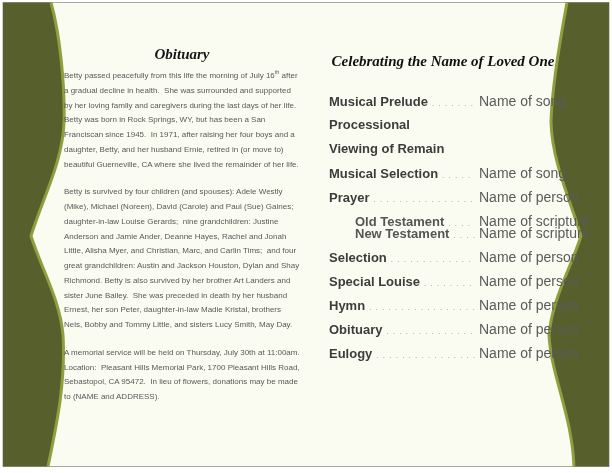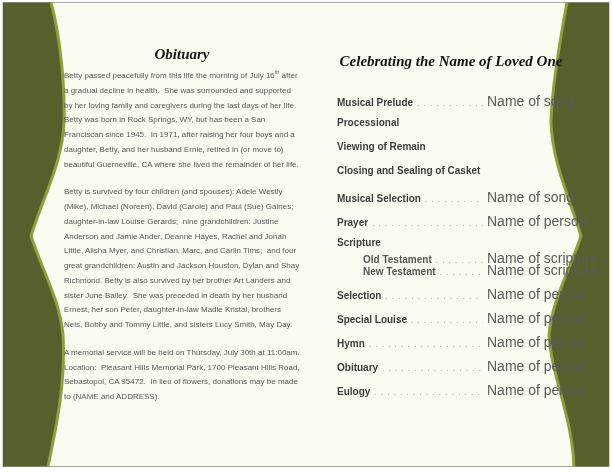--- a/index.html
+++ b/index.html
@@ -26,21 +26,21 @@
   .page-left p{
     margin:0 0 13px 0;
     font-size:8px;line-height:14.75px;
     color:#585858;
     white-space:pre-wrap;
   }
   .page-left sup{font-size:5.5px;line-height:0;}
 
   
   .page-right{
-    position:absolute;left:337px;top:52px;width:228px;
+    position:absolute;left:329px;top:52px;width:228px;
   }
   .service-title{
     margin:0 0 23px 0;
     font-family:"Liberation Serif",serif;
     font-style:italic;font-weight:bold;
     font-size:15px;line-height:18px;
     text-align:center;color:#111111;
     white-space:nowrap;
   }
   .row{
@@ -48,21 +48,21 @@
     height:10px;margin-bottom:14px;
   }
   .row.tight{margin-bottom:3px;}
   .sub-row{
     display:flex;align-items:baseline;
     height:10px;margin-bottom:2px;
     margin-left:26px;
   }
   .sub-row.last{margin-bottom:14px;}
   .lbl{
-    font-weight:bold;font-size:10px;color:#3c3c3c;
+    font-weight:bold;font-size:13px;color:#3c3c3c;
     white-space:nowrap;flex:none;
   }
   .sub-row .lbl{font-weight:bold;color:#555555;}
   .sfx{font-size:8.5px;color:#4c4c4c;margin-left:3px;white-space:nowrap;}
   .leader{
     flex:1 1 auto;overflow:hidden;white-space:nowrap;
     font-size:8px;color:#8a8a8a;
     margin:0 4px;letter-spacing:1px;
   }
   .val{
@@ -101,39 +101,33 @@
     </div>
 
     <div class="row">
       <span class="lbl">Processional</span>
     </div>
 
     <div class="row">
       <span class="lbl">Viewing of Remain</span>
     </div>
 
-    <div class="row">
-      <span class="lbl">Closing and Sealing of Casket</span>
-    </div>
 
     <div class="row">
       <span class="lbl">Musical Selection</span>
       <span class="leader">. . . . . . . . . . . . . . . . . . . . . . . . . . . . . . . . . . . . . . . . . . . . . . . . . .</span>
       <span class="val">Name of song</span>
     </div>
 
     <div class="row">
       <span class="lbl">Prayer</span>
       <span class="leader">. . . . . . . . . . . . . . . . . . . . . . . . . . . . . . . . . . . . . . . . . . . . . . . . . .</span>
       <span class="val">Name of person</span>
     </div>
 
-    <div class="row tight">
-      <span class="lbl">Scripture</span>
-    </div>
     <div class="sub-row">
       <span class="lbl">Old Testament</span>
       <span class="leader">. . . . . . . . . . . . . . . . . . . . . . . . . . . . . . . . . . . . . . . . . . . . . . . . . .</span>
       <span class="val">Name of scripture</span>
     </div>
     <div class="sub-row last">
       <span class="lbl">New Testament</span>
       <span class="leader">. . . . . . . . . . . . . . . . . . . . . . . . . . . . . . . . . . . . . . . . . . . . . . . . . .</span>
       <span class="val">Name of scripture</span>
     </div>

